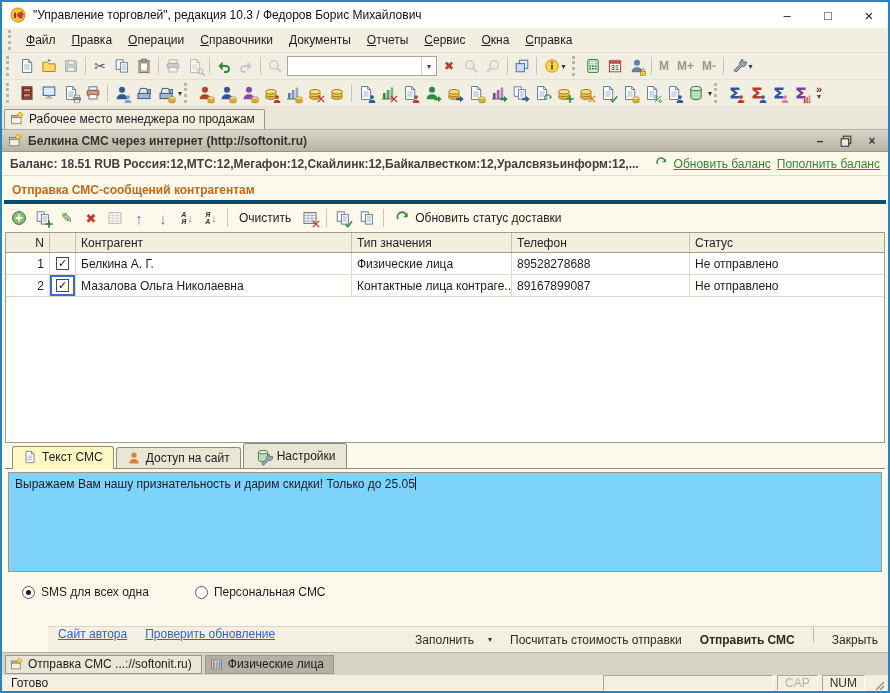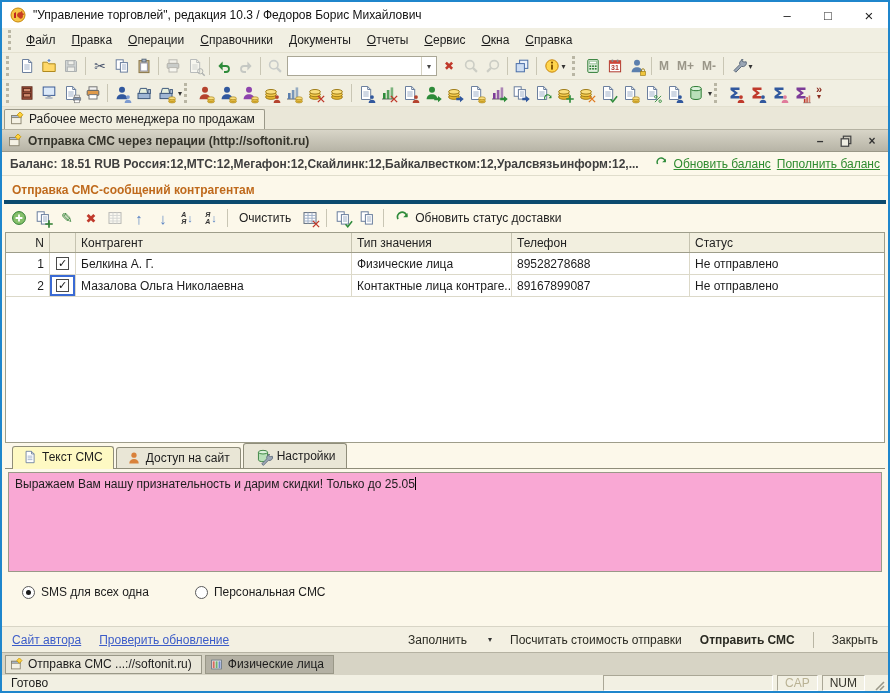--- a/index.html
+++ b/index.html
@@ -70,31 +70,31 @@
   .cellfocus{box-shadow:inset 0 0 0 2px #3a6ad4;}
   .cb{width:13px;height:13px;background:#fff;border:1px solid #4a4a4a;display:flex;align-items:center;justify-content:center;font-size:11px;color:#111;line-height:1;}
   .cb.checked::after{content:"✓";font-weight:bold;}
   .tfill{flex:1;background:#fff;}
   
   .tabs{height:25px;flex-shrink:0;display:flex;align-items:flex-end;padding:3px 0 0 10px;gap:2px;}
   .tab{display:flex;align-items:center;gap:5px;padding:3px 10px;background:#e9e6d6;border:1px solid #8f8d7a;border-bottom:none;border-radius:3px 3px 0 0;position:relative;}
   .tab svg{width:14px;height:14px;}
   .tab.active{background:#fef9c3;padding-bottom:5px;z-index:2;margin-bottom:-1px;}
   .tabline{border-top:1px solid #8f8d7a;margin:0 3px;flex-shrink:0;}
-  .msgbox{height:100px;flex-shrink:0;margin:3px 6px 0;background:#f9a8d4;border:1px solid #9a9888;padding:4px 6px;line-height:15px;}
+  .msgbox{height:100px;flex-shrink:0;margin:3px 6px 0;background:#7dd3fc;border:1px solid #9a9888;padding:4px 6px;line-height:15px;}
   .caret{display:inline-block;width:1px;height:13px;background:#000;vertical-align:-2px;}
   .radiorow{height:22px;flex-shrink:0;display:flex;align-items:center;gap:46px;padding:0 0 0 20px;margin-top:9px;}
   .radio{display:flex;align-items:center;gap:6px;}
   .rb{width:13px;height:13px;border-radius:50%;border:1px solid #5a5a5a;background:#fff;display:flex;align-items:center;justify-content:center;}
   .rb.sel::after{content:"";width:5px;height:5px;border-radius:50%;background:#1a1a1a;}
   .spacer{flex:1;}
   
-  .footer{height:26px;flex-shrink:0;display:flex;align-items:center;padding:0 10px;gap:18px;border-top:1px solid #d8d5c6;background:#f3f0e2;}
+  .footer{height:26px;flex-shrink:0;display:flex;padding:0 10px;gap:18px;border-top:1px solid #d8d5c6;background:#f3f0e2;margin-left:46px;}
   .blink{color:#3c5cc8;text-decoration:underline;white-space:nowrap;}
-  .fbtn{color:#2a2a22;white-space:nowrap;display:inline-flex;align-items:center;gap:20px;}
+  .fbtn{color:#2a2a22;white-space:nowrap;display:inline-flex;align-items:center;gap:13px;}
   .fbtn.bold{font-weight:bold;}
   .vsep{width:1px;height:16px;background:#b9b6a4;}
   
   .taskbar{height:23px;flex-shrink:0;background:#d7d4c5;display:flex;align-items:center;gap:3px;padding:2px 3px;border-top:1px solid #b5b2a2;}
   .ttab{display:flex;align-items:center;gap:5px;padding:2px 9px 2px 4px;height:19px;border:1px solid #9a9888;white-space:nowrap;}
   .ttab svg{width:13px;height:13px;}
   .ttab.active{background:#e9e6d8;}
   .ttab.inactive{background:#b4b1a4;}
   .statusbar{height:16px;flex-shrink:0;display:flex;align-items:center;gap:4px;padding:2px 3px;background:#f2f0e3;}
   .spanel{border:1px solid;border-color:#aaa796 #fff #fff #aaa796;height:16px;display:flex;align-items:center;justify-content:center;padding:0 7px;}
@@ -767,21 +767,21 @@
         </svg>
       <span>Рабочее место менеджера по продажам</span>
     </span>
   </div>
 
   <div class="smswin">
     <div class="smshead">
       <svg>
           <use href="#s-form"></use>
         </svg>
-      <span class="smstitle">Отправка СМС через перации (http://softonit.ru)</span>
+      <span class="smstitle">Белкина СМС через интернет (http://softonit.ru)</span>
       <span class="smsbtn">–</span>
       <span class="smsbtn">
           <svg width="12" height="12">
             <use href="#s-restore"></use>
           </svg>
         </span>
       <span class="smsbtn">×</span>
     </div>
 
     <div class="balrow">

